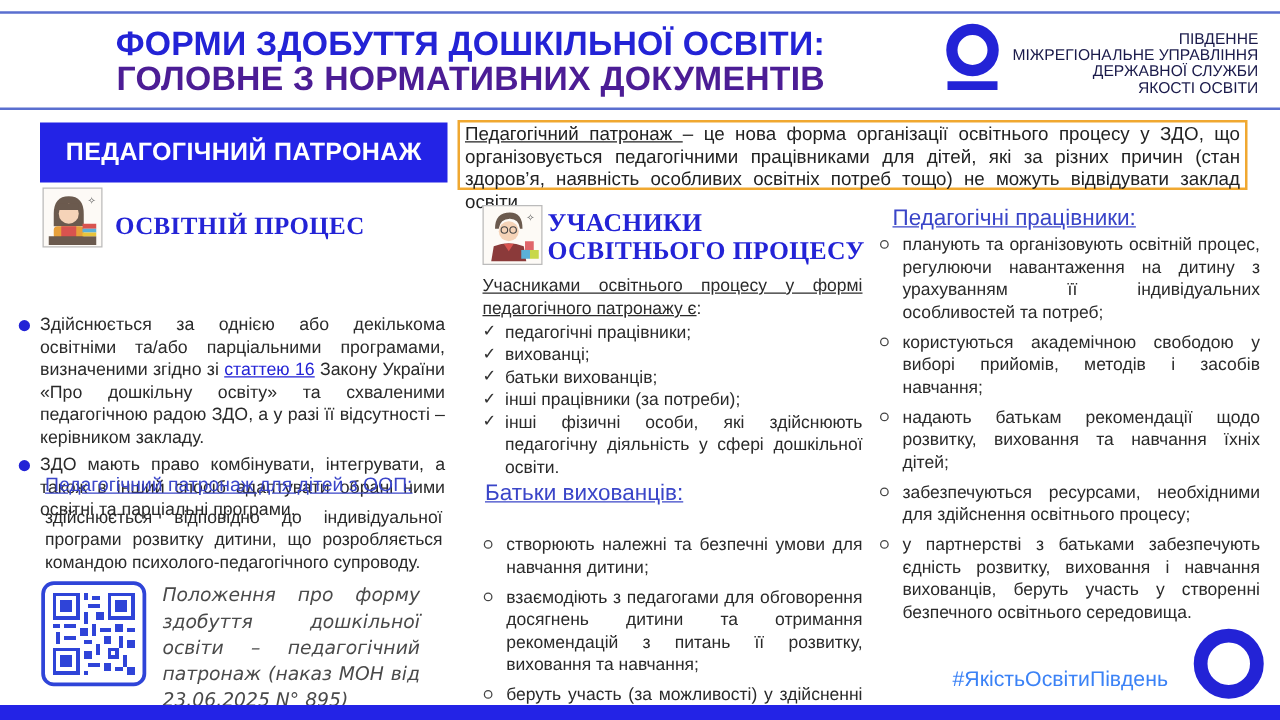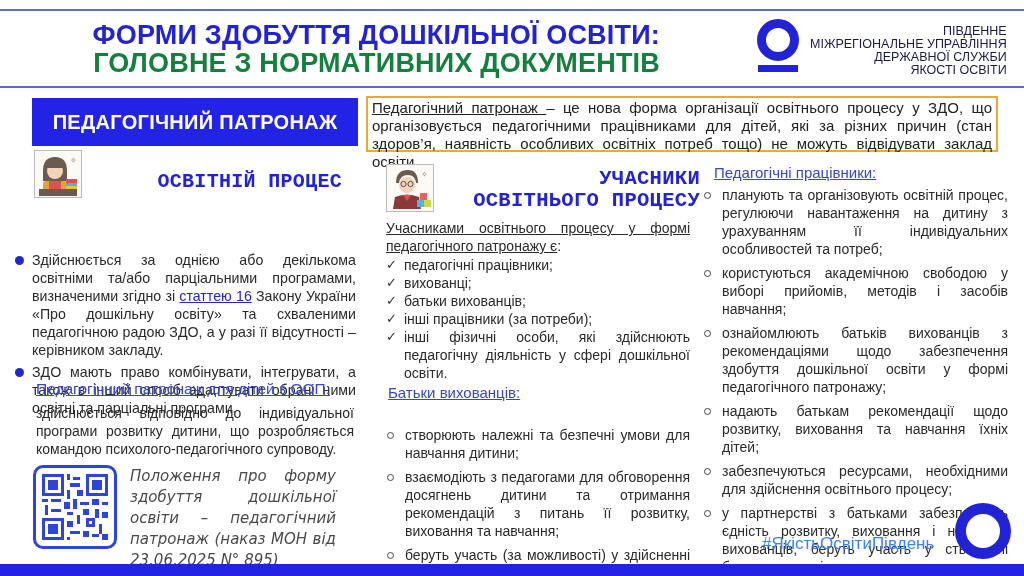--- a/index.html
+++ b/index.html
@@ -9,21 +9,21 @@
     font-family: "DejaVu Sans", sans-serif;
     color: #2b2b2b;
   }
   .hline { position: absolute; left: 0; width: 1024px; height: 2px; background: #5a6fcf; }
   .title1, .title2 {
     position: absolute; left: 0; width: 660px; text-align: right;
     font-family: "Liberation Sans", sans-serif; font-weight: bold;
     font-size: 27px; letter-spacing: 0.2px; white-space: nowrap;
   }
   .title1 { top: 20px; color: #2323d6; }
-  .title2 { top: 48px; color: #15803d; text-align: right; }
+  .title2 { top: 48px; color: #4c1d95; text-align: right; }
 
   .logo { position: absolute; left: 757px; top: 19px; width: 42px; height: 54px; }
   .logo .ring {
     position: absolute; left: 0; top: 0; width: 24px; height: 24px;
     border: 9px solid #2323d6; border-radius: 50%;
   }
   .logo .bar { position: absolute; left: 1px; top: 46px; width: 40px; height: 7px; background: #2323d6; }
   .org {
     position: absolute; left: 810px; top: 25px;
     font-family: "Liberation Sans", sans-serif; font-size: 12.5px; line-height: 13px;
@@ -42,22 +42,22 @@
     font-family: "Liberation Sans", sans-serif; font-size: 15px; line-height: 18px;
     text-align: justify; color: #222;
   }
   .definition u { text-decoration: underline; }
 
   .icon-box {
     position: absolute; width: 48px; height: 48px; border: 1px solid #bbb;
     background: #fdfaf6; box-sizing: border-box; overflow: hidden;
   }
   .section-title {
-    position: absolute; color: #2323d6; font-family: Liberation Mono, monospace;
-    font-weight: bold; text-align: right; letter-spacing: 0.3px;
+    position: absolute; color: #2323d6; font-family: Liberation Serif, serif;
+    font-weight: bold; text-align: left; letter-spacing: 0.3px;
   }
 
   .col-text {
     position: absolute; font-family: "Liberation Sans", sans-serif;
     font-size: 14px; line-height: 18px; color: #2a2a2a; text-align: justify;
   }
   .col-text ul { list-style: none; margin: 0; padding: 0; }
   .col-text li { position: relative; }
   .dot-list li { padding-left: 22px; margin-bottom: 4px; }
   .dot-list li .bullet {
@@ -67,21 +67,21 @@
   .check-list li { padding-left: 18px; }
   .check-list li .bullet { position: absolute; left: 0; top: 0; font-size: 13px; color: #333; }
   .circle-list li { padding-left: 22px; margin-bottom: 6px; }
   .circle-list li .bullet {
     position: absolute; left: 4px; top: 6px; width: 5px; height: 5px; border-radius: 50%;
     border: 1.3px solid #444;
   }
   .link { color: #2323d6; text-decoration: underline; }
   .subhead {
     position: absolute; color: #3a45c8; text-decoration: underline;
-    font-family: "Liberation Sans", sans-serif; font-size: 15px; white-space: nowrap;
+    font-family: "Liberation Sans", sans-serif; font-size: 18px; white-space: nowrap;
   }
   .intro-u { text-decoration: underline; }
 
   .qr {
     position: absolute; left: 33px; top: 465px; width: 84px; height: 84px;
     border: 3px solid #2f44d8; border-radius: 10px; box-sizing: border-box; padding: 6px;
     background: #fff;
   }
   .reg-text {
     position: absolute; left: 130px; top: 466px; width: 206px;
@@ -238,21 +238,20 @@
     <li><span class="bullet"></span><span>взаємодіють з педагогами для обговорення досягнень дитини та отримання рекомендацій з питань її розвитку, виховання та навчання;</span></li>
     <li><span class="bullet"></span><span>беруть участь (за можливості) у здійсненні освітнього процесу.</span></li>
   </ul>
 </div>
 
 <div class="subhead" style="left:714px; top:164px;">Педагогічні працівники:</div>
 <div class="col-text circle-list" style="left:700px; top:186px; width:308px;">
   <ul>
     <li><span class="bullet"></span><span>планують та організовують освітній процес, регулюючи навантаження на дитину з урахуванням її індивідуальних особливостей та потреб;</span></li>
     <li><span class="bullet"></span><span>користуються академічною свободою у виборі прийомів, методів і засобів навчання;</span></li>
-    <li><span class="bullet"></span><span>ознайомлюють батьків вихованців з рекомендаціями щодо забезпечення здобуття дошкільної освіти у формі педагогічного патронажу;</span></li>
     <li><span class="bullet"></span><span>надають батькам рекомендації щодо розвитку, виховання та навчання їхніх дітей;</span></li>
     <li><span class="bullet"></span><span>забезпечуються ресурсами, необхідними для здійснення освітнього процесу;</span></li>
     <li><span class="bullet"></span><span>у партнерстві з батьками забезпечують єдність розвитку, виховання і навчання вихованців, беруть участь у створенні безпечного освітнього середовища.</span></li>
   </ul>
 </div>
 
 <div class="hashtag">#ЯкістьОсвітиПівдень</div>
 <div class="big-ring"></div>
 
 <div class="footer-bar"></div>

